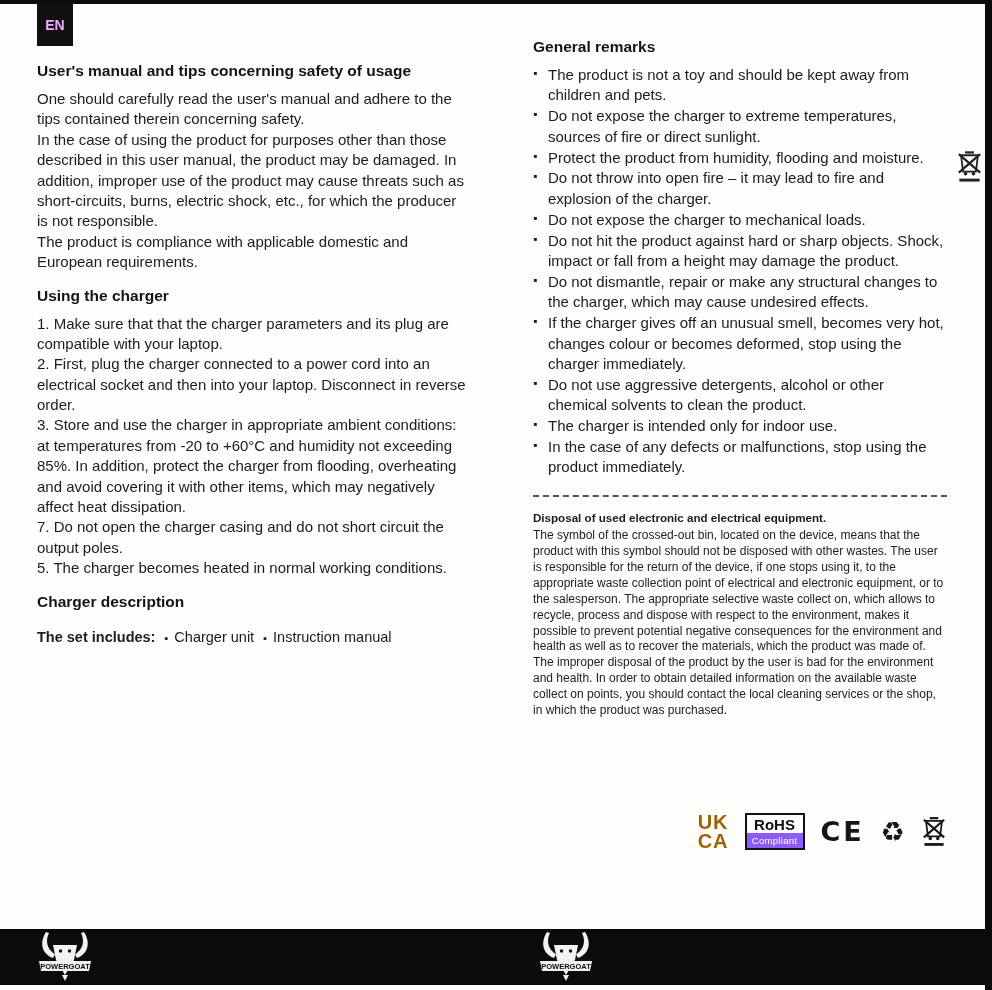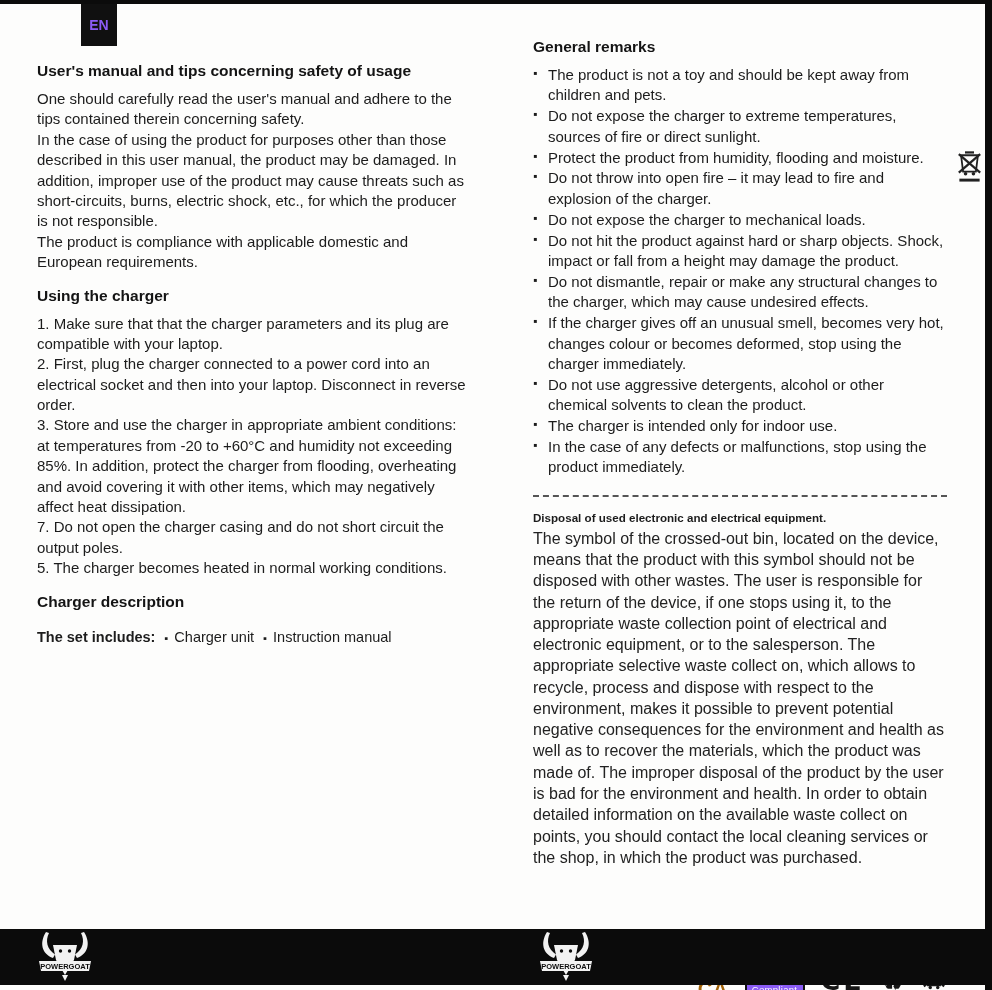--- a/index.html
+++ b/index.html
@@ -12,40 +12,40 @@
   
   .top-bar { position:absolute; top:0; left:0; width:100%; height:4px; background:#0b0b0b; }
   .right-strip { position:absolute; top:0; right:0; width:7px; height:100%; background:#0b0b0b; }
   .footer-bar { position:absolute; left:0; right:0; bottom:5px; height:56px; background:#0b0b0b;
     display:flex; align-items:center; }
   .goat-logo { width:58px; height:54px; }
   .goat-1 { margin-left:36px; }
   .goat-2 { margin-left:443px; }
 
   .en-badge { position:absolute; left:37px; top:4px; width:36px; height:42px; background:#101010;
-    color:#8b5cf6; font-weight:bold; font-size:14px; display:flex; align-items:center; justify-content:center;margin-left:44px; }
+    color:#f0abfc; font-weight:bold; font-size:14px; display:flex; align-items:center; justify-content:center; }
 
   
   .left-col  { position:absolute; left:37px;  top:62px; width:434px; }
   .right-col { position:absolute; left:533px; top:38px; width:414px; }
 
   .h { font-size:15.5px; font-weight:bold; color:#141414; margin-bottom:9px; }
   .body-text p { font-size:15px; line-height:1.36; }
   .sec { margin-bottom:14px; }
   .num-list div { font-size:15px; line-height:1.36; }
 
   
   ul.sq-list { list-style:none; }
   ul.sq-list li { position:relative; font-size:15px; line-height:1.36; padding-left:15px; margin-bottom:0.5px; }
   ul.sq-list li::before { content:"▪"; position:absolute; left:0; top:0; font-size:12px; }
 
   .dashed-sep { border:none; border-top:2px dashed #555; margin:17px 0 14px; }
 
   .disposal-h { font-size:11.6px; font-weight:bold; margin-bottom:4px; }
-  .disposal-b { font-size:16px; line-height:1.33; color:#222; }
+  .disposal-b { font-size:12px; line-height:1.33; color:#222; }
 
   
   .diagram { position:relative; width:400px; height:178px; margin:10px 0 4px 30px; }
   .diagram svg text { font-family:"Liberation Sans", sans-serif; font-size:11px; fill:#222; }
 
   
   .set-includes { margin-top:18px; font-size:14.5px; display:flex; align-items:baseline; gap:9px; }
   .set-includes .lbl { font-weight:bold; }
   .si-item { display:inline-flex; align-items:baseline; gap:6px; }
   .si-item .sq { font-size:11px; }

